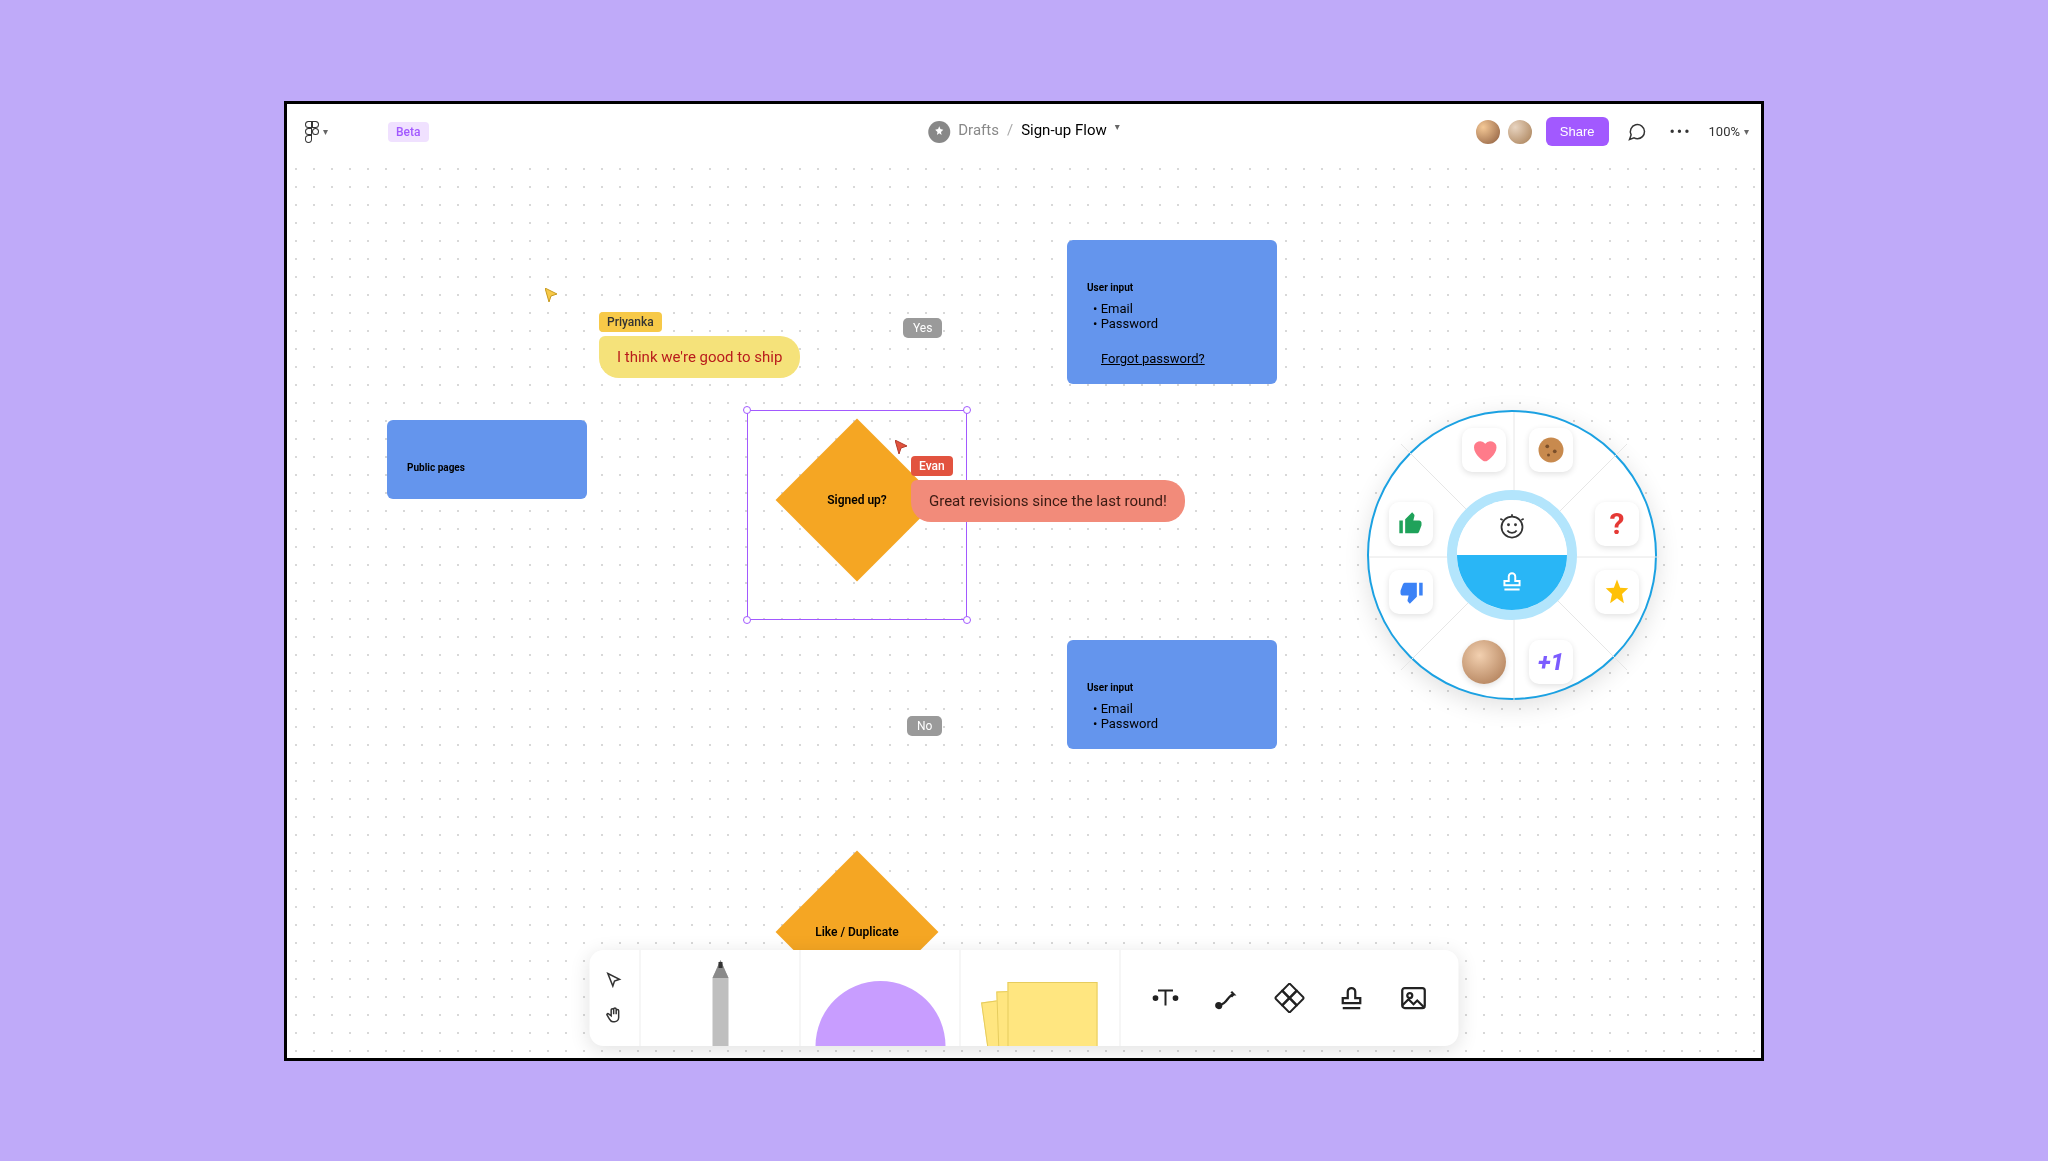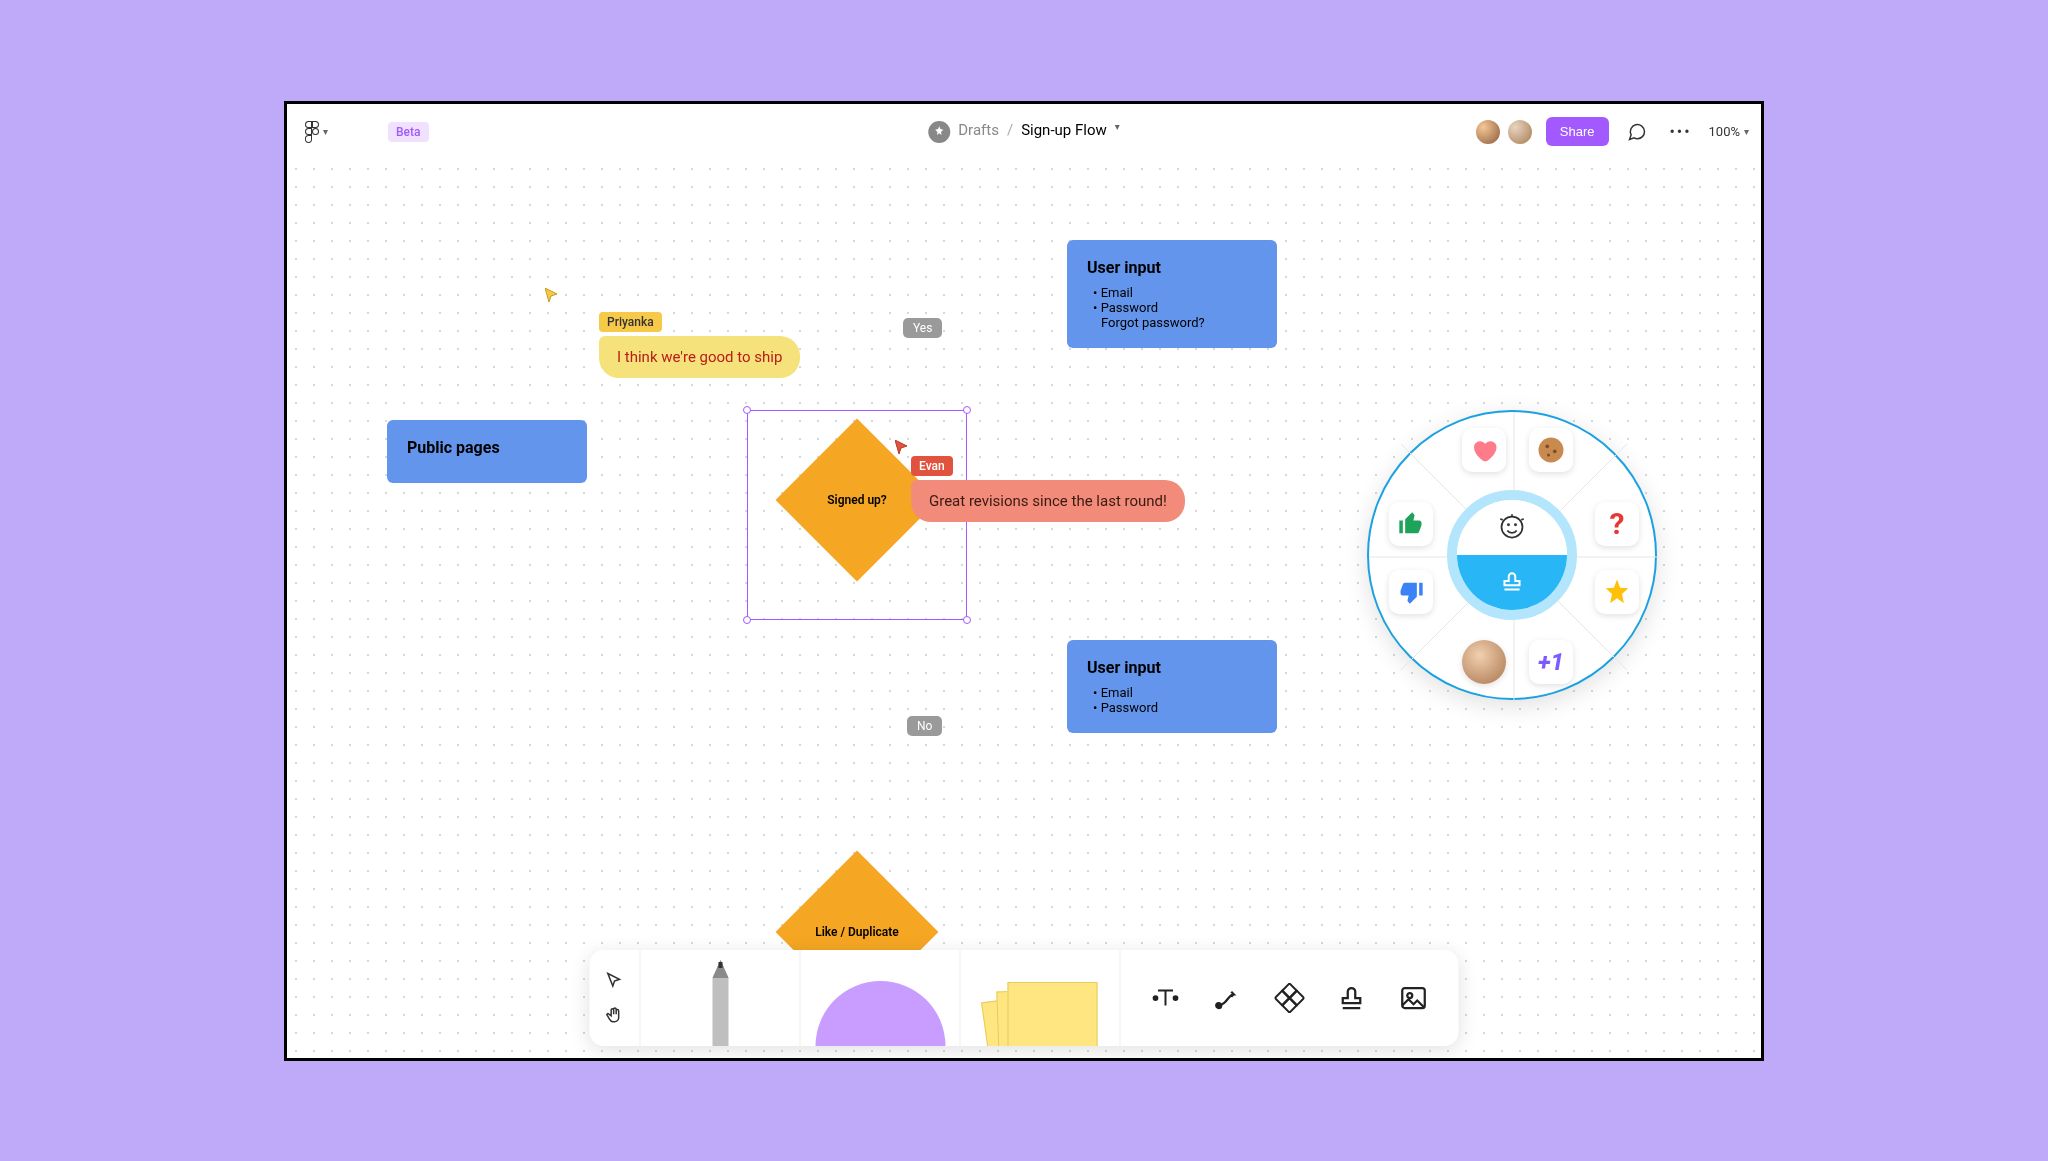--- a/index.html
+++ b/index.html
@@ -72,24 +72,24 @@
   position:absolute; inset:56px 0 0 0;
   background-image: radial-gradient(circle, #d8d8d8 1px, transparent 1px);
   background-size: 18px 18px;
 }
 
 
 .node-rect {
   position:absolute; background:#6495ed; color:#000; border-radius:6px;
   padding:18px 20px; font-size:13px;
 }
-.node-rect h4 { font-weight:700; font-size:16px; margin-bottom:8px; }
+.node-rect h4 { font-weight:700; font-size:10px; margin-bottom:8px;margin-top:24px; }
 .node-rect ul { list-style:none; padding-left:6px; }
 .node-rect li:before { content:"• "; }
-.node-rect .extra { padding-left:14px; margin-top:0; }
+.node-rect .extra { padding-left:14px; margin-top:20px;text-decoration:underline; }
 
 .node-diamond {
   position:absolute; width:160px; height:160px;
 }
 .node-diamond .shape {
   width:100%; height:100%; background:#f5a623;
   transform:rotate(45deg) scale(0.72);
 }
 .node-diamond .label {
   position:absolute; inset:0; display:flex; align-items:center; justify-content:center;

